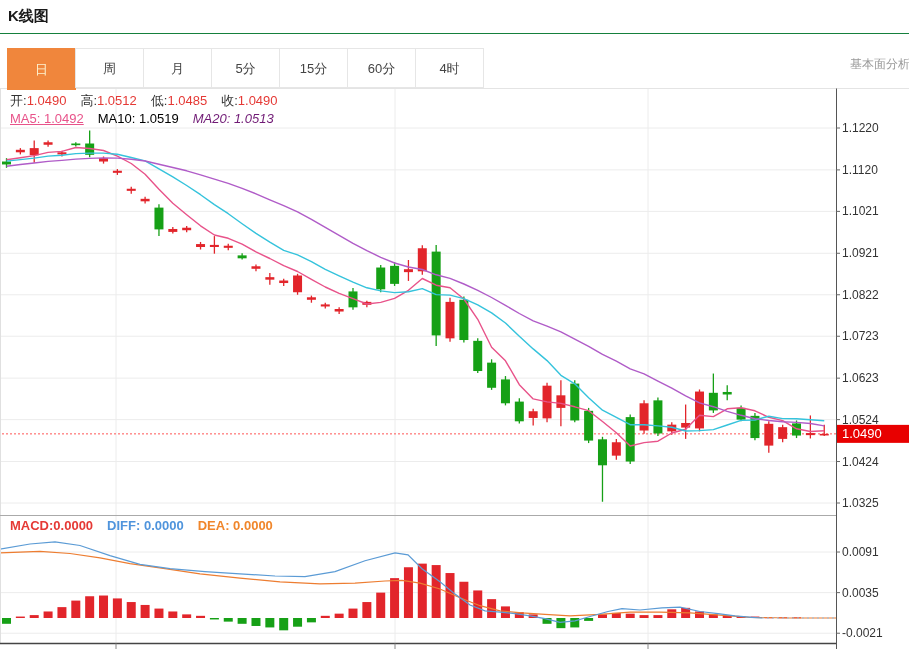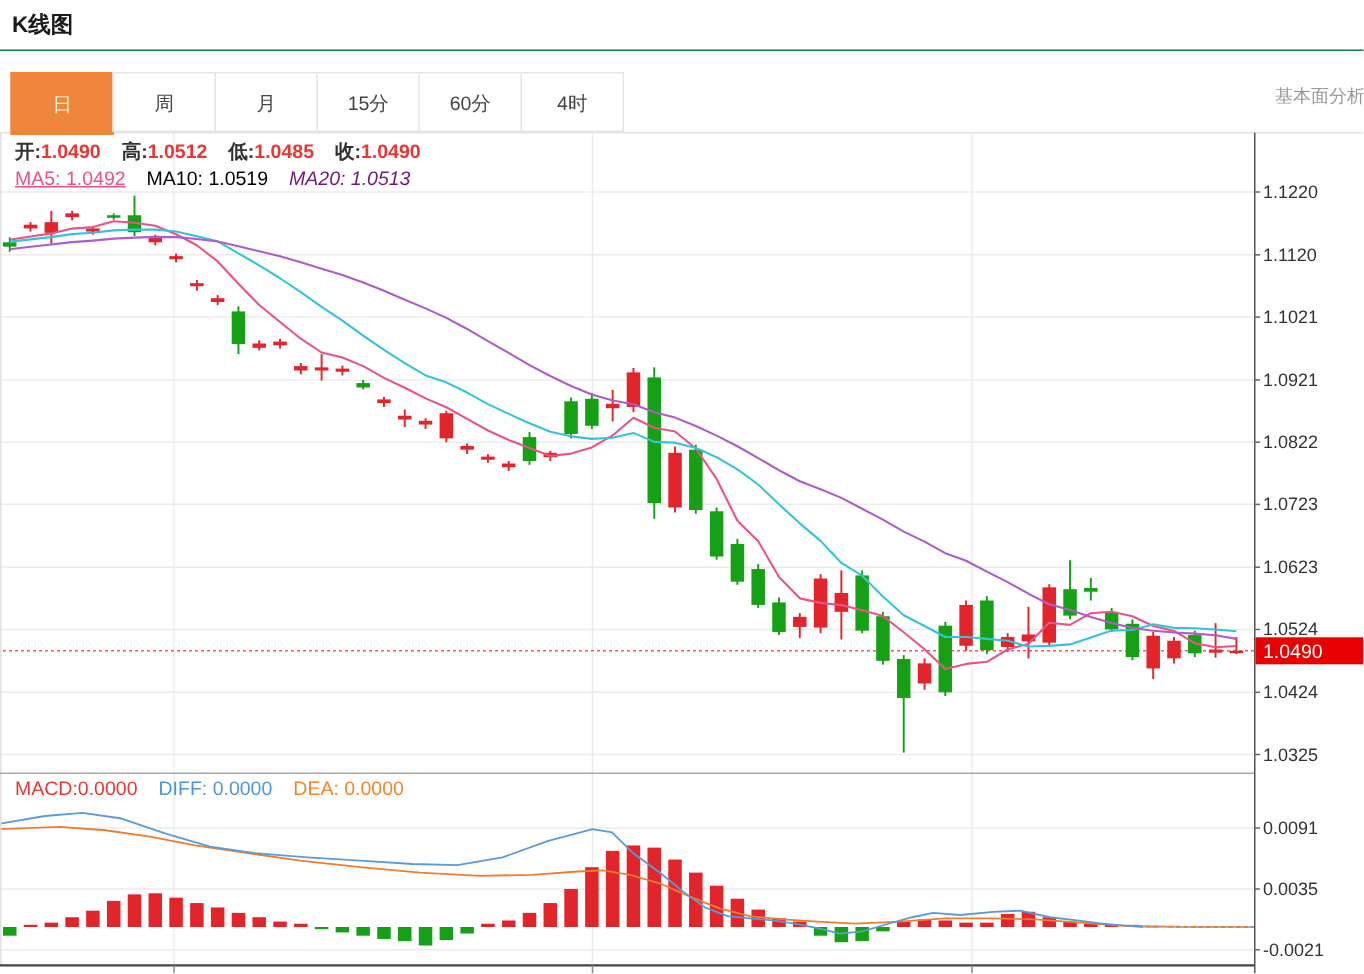--- a/index.html
+++ b/index.html
@@ -28,20 +28,21 @@
 
 <div class="header">
   <div class="page-title">K线图</div>
   <a class="fund-link">基本面分析&gt;</a>
 </div>
 
 <div class="tabbar">
     <div class="tab active">日</div>
     <div class="tab">周</div>
     <div class="tab">月</div>
+    <div class="tab">5分</div>
     <div class="tab">15分</div>
     <div class="tab">60分</div>
     <div class="tab">4时</div>
   </div>
 
 <svg id="chart-svg" width="909" height="649">
     <g>
       <line x1="0" y1="128" x2="836" y2="128" stroke="#ececec"></line>
       <line x1="0" y1="169.90000000000003" x2="836" y2="169.90000000000003" stroke="#ececec"></line>
       <line x1="0" y1="211.3810000000001" x2="836" y2="211.3810000000001" stroke="#ececec"></line>
@@ -407,17 +408,17 @@
       <text x="842" y="596.625" font-size="12" fill="#333">0.0035</text>
       <line x1="836" y1="633.225" x2="840" y2="633.225" stroke="#666666"></line>
       <text x="842" y="637.225" font-size="12" fill="#333">-0.0021</text>
     </g>
     <g>
       <rect x="837" y="424.87000000000074" width="72" height="18" fill="#e80000"></rect>
       <text x="842" y="438.37000000000074" font-size="13" fill="#ffffff">1.0490</text>
     </g>
   </svg>
 
-<div class="readout" style="top:92px;font-weight:bold;"><span class="lab">开:</span><span class="v-red">1.0490</span><span class="gap"></span><span class="lab">高:</span><span class="v-red">1.0512</span><span class="gap"></span><span class="lab">低:</span><span class="v-red">1.0485</span><span class="gap"></span><span class="lab">收:</span><span class="v-red">1.0490</span></div>
+<div class="readout" style="top:92px;"><span class="lab">开:</span><span class="v-red">1.0490</span><span class="gap"></span><span class="lab">高:</span><span class="v-red">1.0512</span><span class="gap"></span><span class="lab">低:</span><span class="v-red">1.0485</span><span class="gap"></span><span class="lab">收:</span><span class="v-red">1.0490</span></div>
 
 <div class="readout" style="top:111px;"><span class="v-ma5">MA5: </span><span class="v-ma5">1.0492</span><span class="gap"></span><span class="v-ma10">MA10: </span><span class="v-ma10">1.0519</span><span class="gap"></span><span class="v-ma20">MA20: </span><span class="v-ma20">1.0513</span></div>
 
-<div class="readout" style="top:518px;"><span class="v-red">MACD:</span><span class="v-red">0.0000</span><span class="gap"></span><span class="v-diff">DIFF: </span><span class="v-diff">0.0000</span><span class="gap"></span><span class="v-dea">DEA: </span><span class="v-dea">0.0000</span></div>
+<div class="readout" style="top:518px;font-weight:bold;"><span class="v-red">MACD:</span><span class="v-red">0.0000</span><span class="gap"></span><span class="v-diff">DIFF: </span><span class="v-diff">0.0000</span><span class="gap"></span><span class="v-dea">DEA: </span><span class="v-dea">0.0000</span></div>
 
 </body></html>

